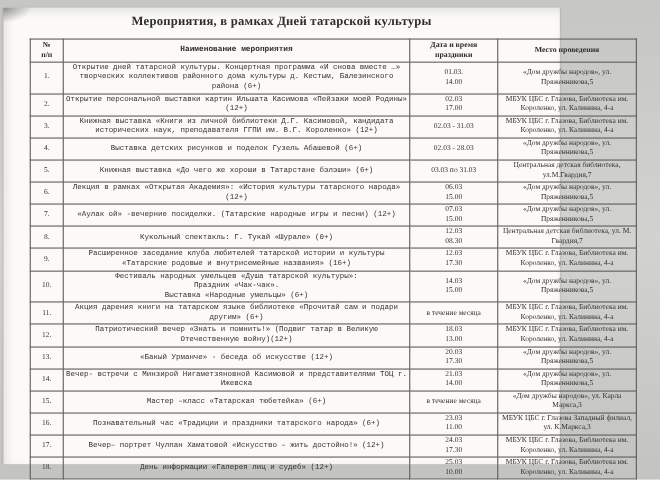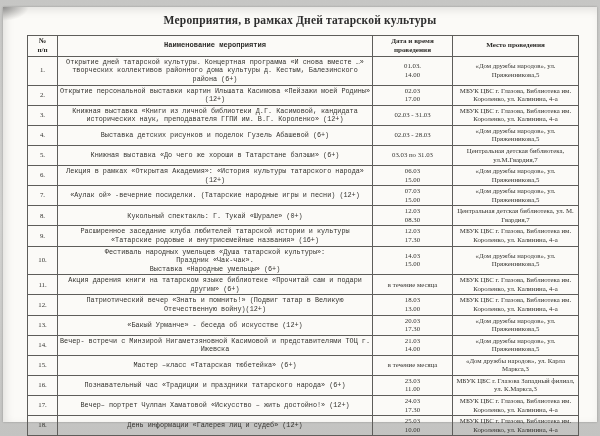--- a/index.html
+++ b/index.html
@@ -4,21 +4,21 @@
 <style>
   * { margin:0; padding:0; box-sizing:border-box; }
   html,body { width:600px; height:436px; }
   body {
     position:relative;
     background:linear-gradient(180deg,#c6c6c4 0%,#d2d2d0 50%,#c3c3c1 100%);
     font-family:"Liberation Serif", serif;
     overflow:hidden;
   }
   .paper {
-    position:absolute; left:3px; top:7px; width:594px; height:415px;
+    position:absolute; left:3px; top:7px; width:506px; height:415px;
     background:#fbfaf7;
     box-shadow: inset 3px 3px 8px rgba(0,0,0,0.10), 0 0 2px rgba(0,0,0,0.25);
   }
   .corner-smudge {
     position:absolute; left:0; top:0; width:26px; height:14px;
     background:radial-gradient(ellipse at top left, rgba(40,40,40,0.45), rgba(40,40,40,0) 70%);
   }
   .title {
     text-align:center; font-weight:bold; font-size:11.5px; color:#2d2d2d;
     margin-top:7px; letter-spacing:0.2px;
@@ -53,21 +53,21 @@
         <col class="c-name">
         <col class="c-date">
         <col class="c-place">
     </colgroup>
     <thead>
       <tr>
         <th class="c-num">№
 п/п</th>
         <th class="c-name">Наименование мероприятия</th>
         <th class="c-date">Дата и время
-проведения</th>
+праздники</th>
         <th class="c-place">Место проведения</th>
       </tr>
     </thead>
     <tbody id="table-body">
   <tr>
     <td class="c-num">1.</td>
     <td class="c-name">Открытие дней татарской культуры. Концертная программа «И снова вместе …»  творческих коллективов районного дома культуры д. Кестым, Балезинского района (6+)</td>
     <td class="c-date">01.03.
 14.00</td>
     <td class="c-place">«Дом дружбы народов», ул. Пряженникова,5</td>

